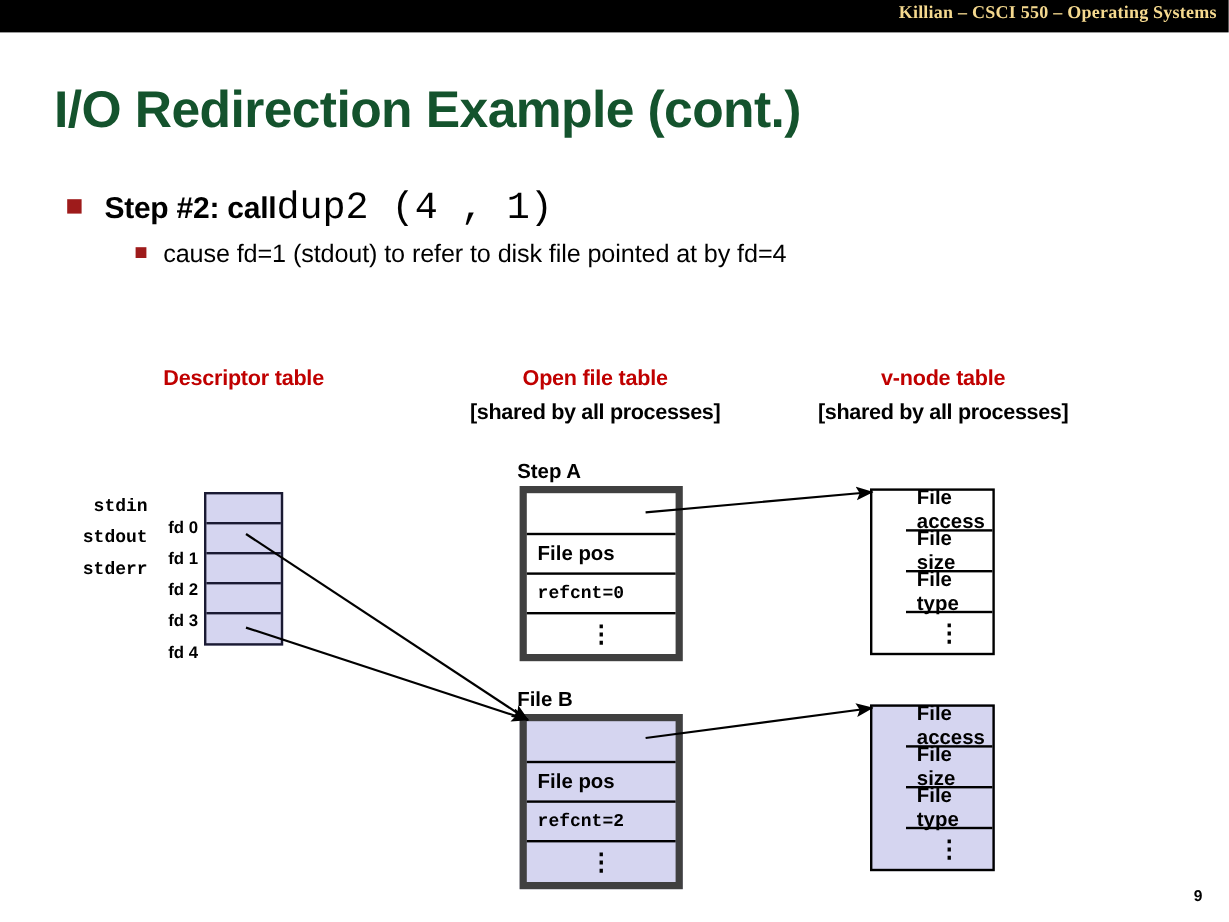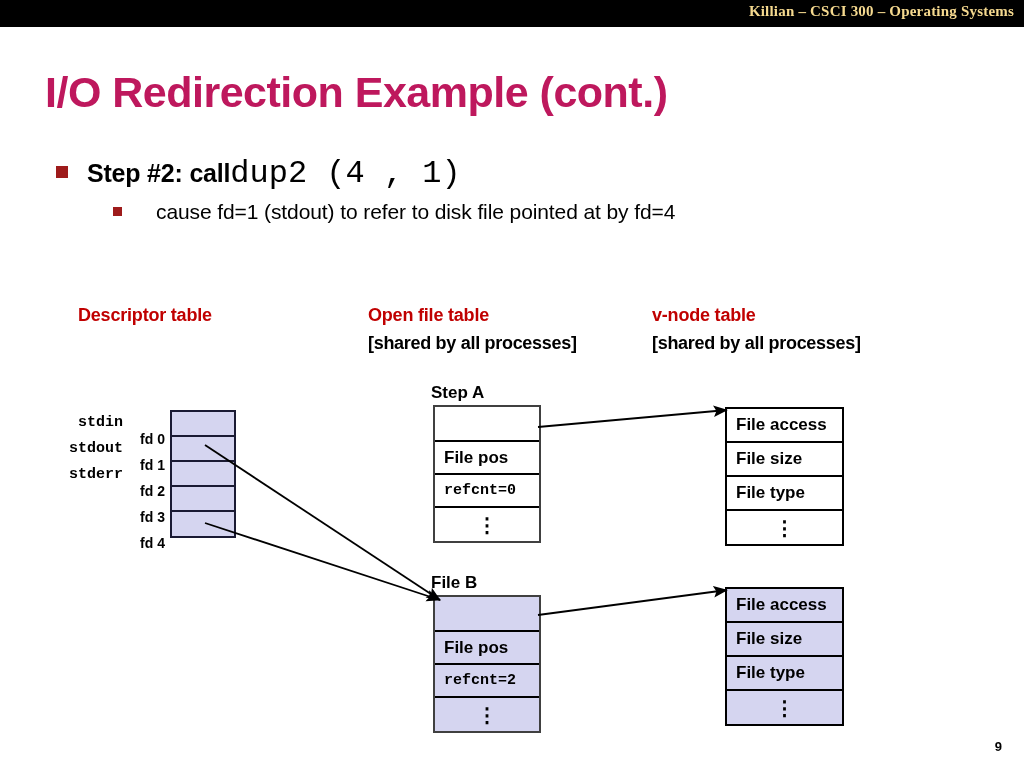--- a/index.html
+++ b/index.html
@@ -38,21 +38,21 @@
 
   
   .slide-title {
     position: absolute;
     left: 45px;
     top: 68px;
     font-size: 43px;
     font-weight: bold;
     letter-spacing: -0.5px;
     white-space: nowrap;
-    color: #be185d;
+    color: #14532d;
   }
 
   
   .bullet1 {
     position: absolute;
     left: 56px;
     top: 155px;
     display: flex;
     align-items: baseline;
     white-space: nowrap;
@@ -90,27 +90,26 @@
     background: #9e1b1b;
     display: inline-block;
     margin-right: 14px;
     position: relative;
     top: -3px;
     flex: 0 0 auto;
   }
   .bullet2 .txt {
     font-size: 21px;
     letter-spacing: -0.1px;
-    margin-left: 20px;
   }
 
   
   .col-head {
     position: absolute;
-    text-align: left;
+    text-align: center;
     white-space: nowrap;
   }
   .col-head .h {
     font-size: 18px;
     font-weight: bold;
     color: #c00000;
     letter-spacing: -0.2px;
   }
   .col-head .sub {
     font-size: 18px;
@@ -160,22 +159,22 @@
   .desc-table .cell {
     height: 25px;
     box-sizing: border-box;
     border-bottom: 2px solid #1a1a33;
   }
   .desc-table .cell:last-child { border-bottom: none; height: 24px; }
 
   
   .ftbl {
     position: absolute;
-    width: 108px;
-    border: 2px solid #404040;
+    width: 136px;
+    border: 6px solid #404040;
     box-sizing: border-box;
   }
   .ftbl .cell {
     box-sizing: border-box;
     border-bottom: 2px solid #000000;
     padding-left: 9px;
     font-size: 17px;
     font-weight: bold;
     display: flex;
     align-items: center;
@@ -205,23 +204,24 @@
     font-size: 17px;
     font-weight: bold;
     white-space: nowrap;
   }
   #file-a-label { left: 431px; top: 383px; }
   #file-b-label { left: 431px; top: 573px; text-align: center; }
 
   
   .vtbl {
     position: absolute;
-    width: 119px;
+    width: 104px;
     border: 2px solid #000000;
     box-sizing: border-box;
+    padding-left: 28px;
   }
   .vtbl .cell {
     height: 34px;
     box-sizing: border-box;
     border-bottom: 2px solid #000000;
     padding-left: 9px;
     font-size: 17px;
     font-weight: bold;
     display: flex;
     align-items: center;
@@ -252,21 +252,21 @@
     bottom: 14px;
     font-size: 13px;
     font-weight: bold;
     color: #000000;
   }
 </style>
 </head>
 <body>
 
 <div class="header-bar"></div>
-<div class="header-text">Killian – CSCI 300 – Operating Systems</div>
+<div class="header-text">Killian – CSCI 550 – Operating Systems</div>
 
 <div class="slide-title">I/O Redirection Example (cont.)</div>
 
 <div class="bullet1">
   <span class="sq"></span>
   <span class="txt">Step #2: call </span>
   <span class="mono">dup2 (4 , 1)</span>
 </div>
 
 <div class="bullet2">

